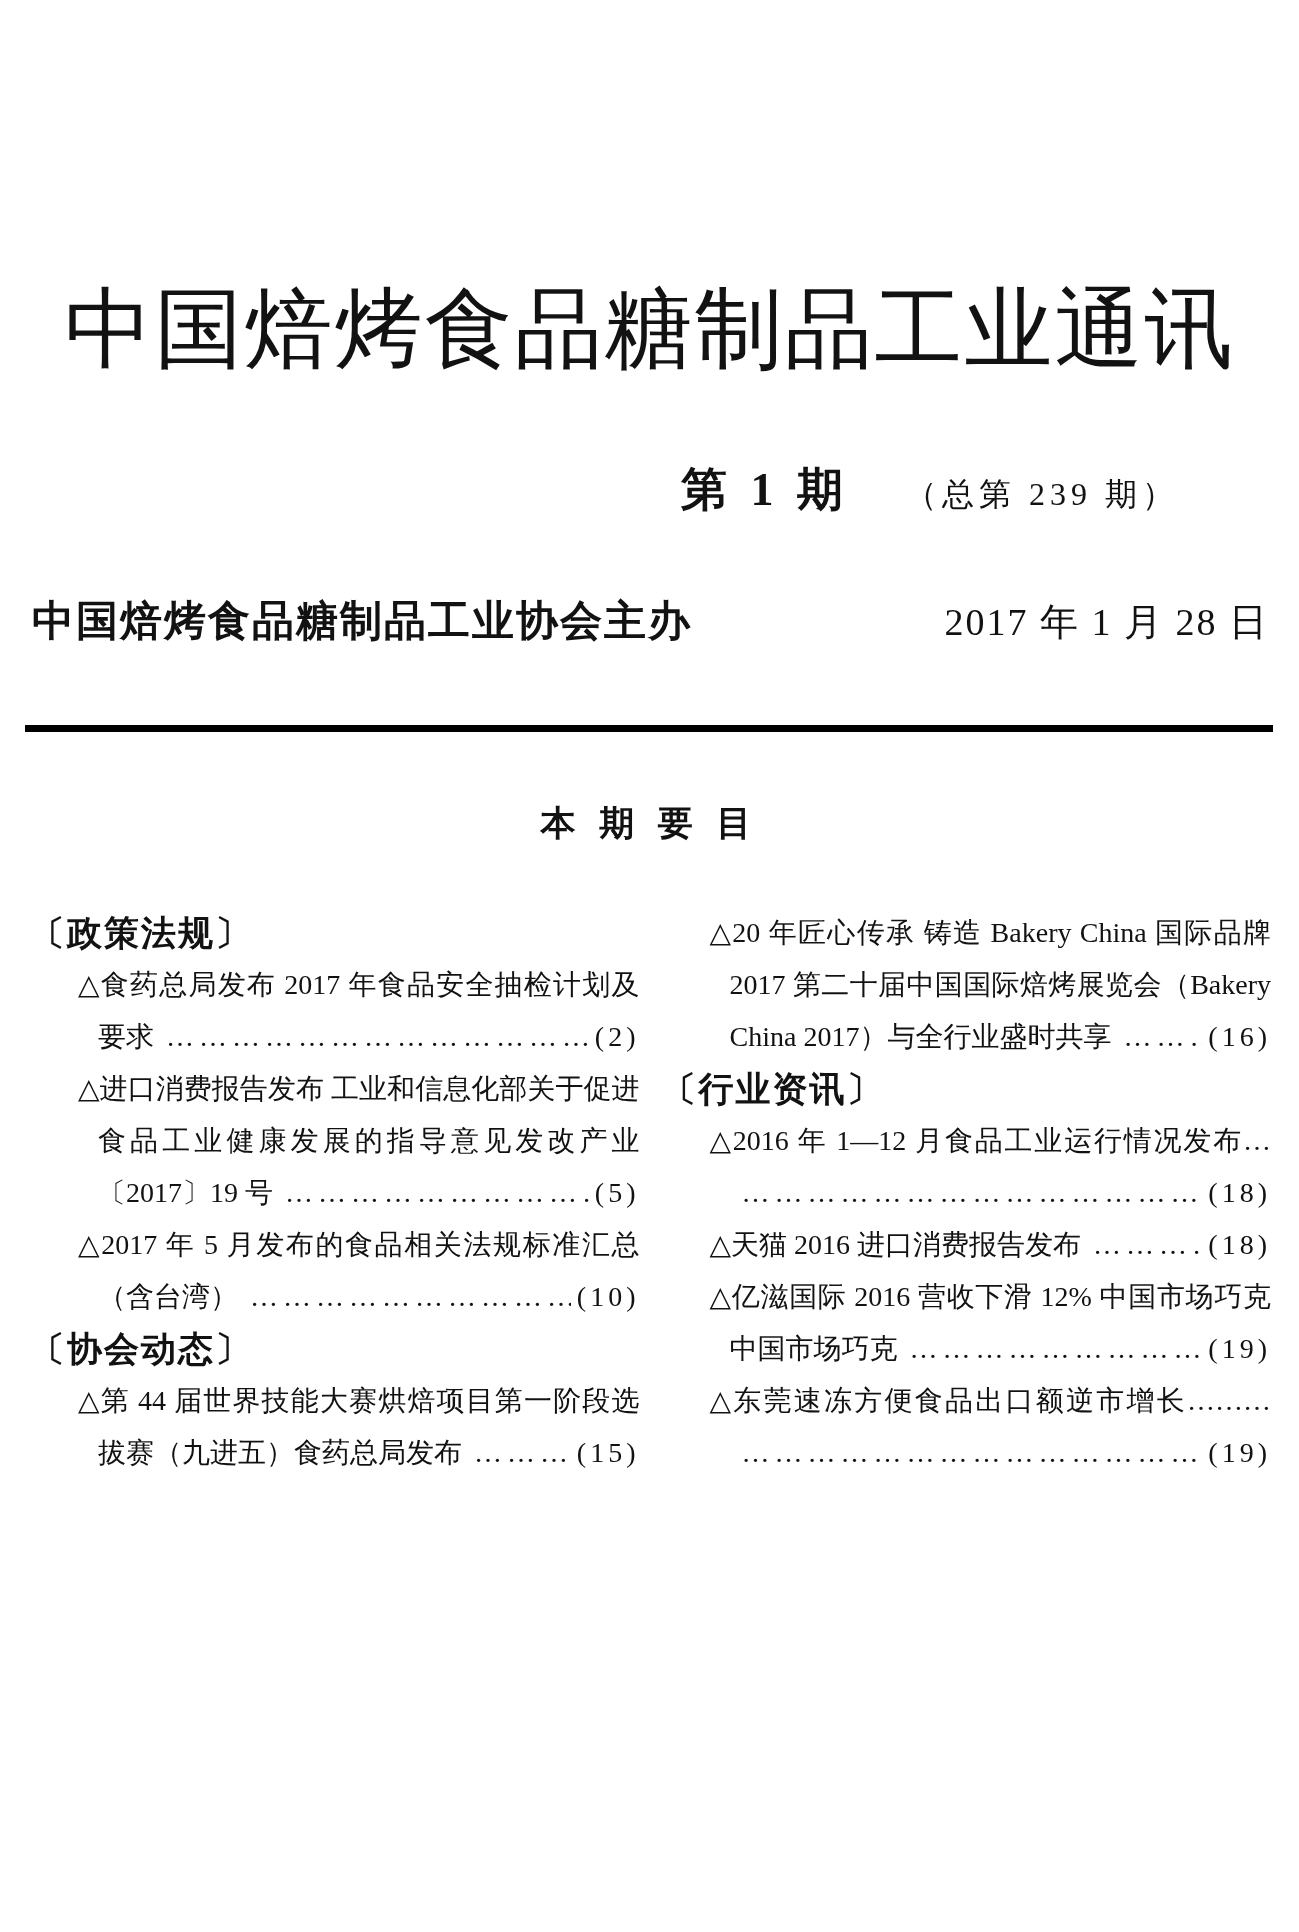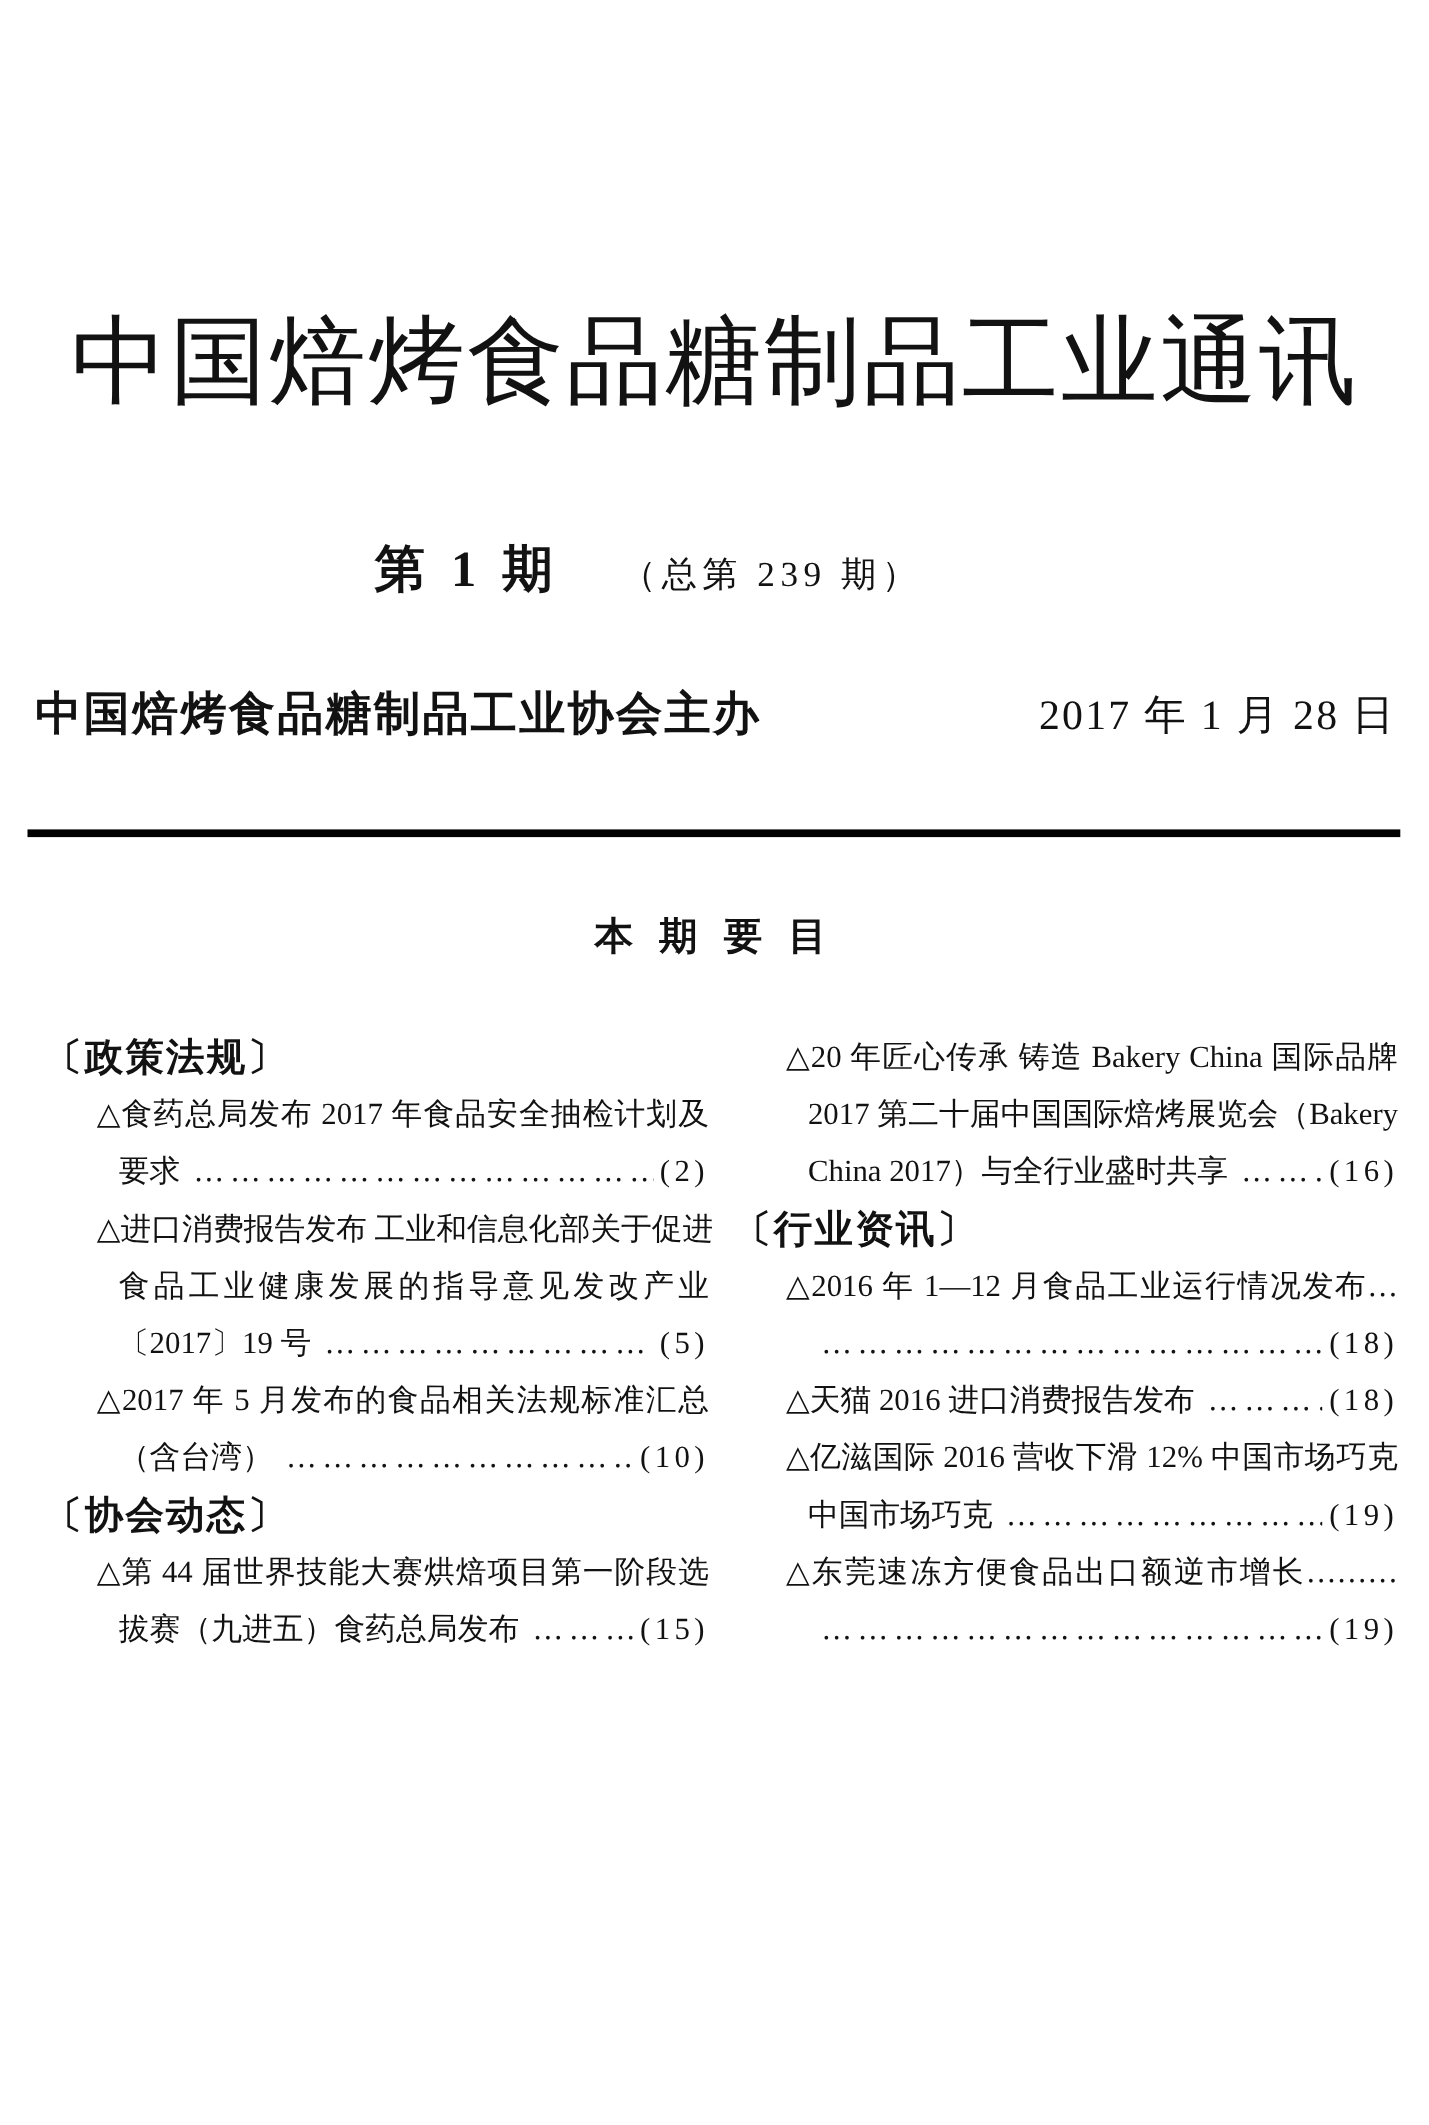--- a/index.html
+++ b/index.html
@@ -12,22 +12,22 @@
   .page{position:relative;width:1299px;height:1932px;background:#ffffff;}
 
   .title{
     margin:0;padding:286px 0 0 0;
     text-align:center;
     font-size:88px;font-weight:500;line-height:1;
     letter-spacing:2px;white-space:nowrap;
   }
 
   .issue-line{
-    margin-top:116px;
-    text-align:center;
+    margin-top:88px;
+    text-align:right;
     padding-right:120px;
     white-space:nowrap;line-height:1.2;
   }
   .issue-no{font-size:46px;font-weight:700;letter-spacing:6px;}
   .issue-total{font-size:32px;margin-left:52px;letter-spacing:5px;}
 
   .pub-row{
     display:flex;justify-content:space-between;align-items:baseline;
     margin-top:80px;padding:0 30px 0 32px;line-height:1.15;
   }
@@ -45,21 +45,21 @@
 
   .contents-heading{
     margin:70px 0 0 0;
     text-align:center;
     font-family:Liberation Sans, sans-serif;
     font-size:35px;font-weight:700;letter-spacing:7px;line-height:1.2;
   }
 
   .toc{
     display:flex;gap:22px;
-    margin-top:63px;padding:0 28px 0 40px;
+    margin-top:63px;padding:0 28px 0 30px;
   }
   .toc-col{flex:1 1 0;min-width:0;}
 
   .toc-section{
     font-family:"Liberation Sans","DejaVu Sans",sans-serif;
     font-weight:700;font-size:35px;line-height:52px;
     letter-spacing:2px;white-space:nowrap;
   }
   .toc-line{
     display:flex;align-items:baseline;

